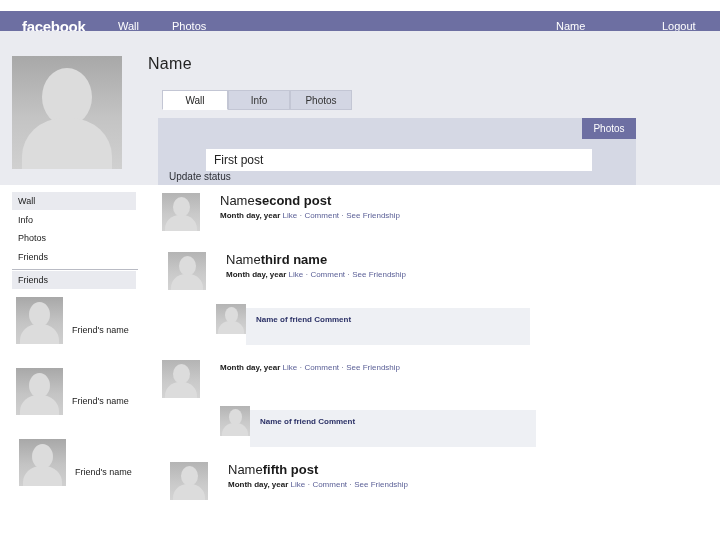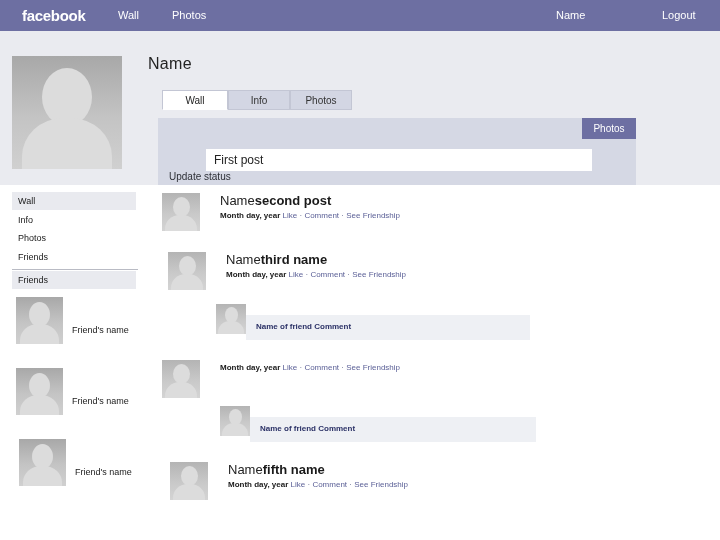--- a/index.html
+++ b/index.html
@@ -12,21 +12,21 @@
     height: 540px;
     position: relative;
     overflow: hidden;
     font-family: "Liberation Sans", sans-serif;
     color: #1c1e21;
   }
 
   
   #topbar {
     position: absolute;
-    left: 0; top: 0;
+    left: 0; top: 11px;
     width: 720px; height: 31px;
     background: #6d6fa2;
     border-bottom: 1px solid #a3a3a3;
   }
   #brand {
     position: absolute;
     left: 22px; top: 7px;
     font-size: 15px;
     font-weight: bold;
     color: #ffffff;
@@ -243,22 +243,22 @@
     position: absolute;
     left: 0; top: 0;
     width: 30px; height: 30px;
     background: linear-gradient(to bottom, #b4b4b4 0%, #c9c9c9 55%, #d4d4d4 100%);
     overflow: hidden;
   }
   .comment-thumb .silho-head { left: 9px; top: 3px; width: 13px; height: 16px; }
   .comment-thumb .silho-body { left: 2px; top: 17px; width: 26px; height: 18px; }
   .comment-bar {
     position: absolute;
-    top: 11px;
-    height: 25px;
+    top: 4px;
+    height: 37px;
     background: #eef0f4;
   }
   .comment-text {
     position: absolute;
     left: 10px; top: 7px;
     font-size: 8px;
     font-weight: bold;
     color: #2b3166;
     white-space: nowrap;
   }
@@ -405,21 +405,21 @@
   </div>
 </div>
 
 <div class="post" id="post-5">
   <div class="post-thumb">
     <div class="silho-head"></div>
     <div class="silho-body"></div>
   </div>
   <div class="post-body">
     <div class="post-title">
-      <span>Name</span><span class="post-kicker">fifth name</span>
+      <span>Name</span><span class="post-kicker">fifth post</span>
     </div>
     <div class="post-meta">
       <span class="meta-date">Month day, year</span>
       <span class="meta-link">Like</span>
       <span class="meta-sep">·</span>
       <span class="meta-link">Comment</span>
       <span class="meta-sep">·</span>
       <span class="meta-link">See Friendship</span>
     </div>
   </div>

